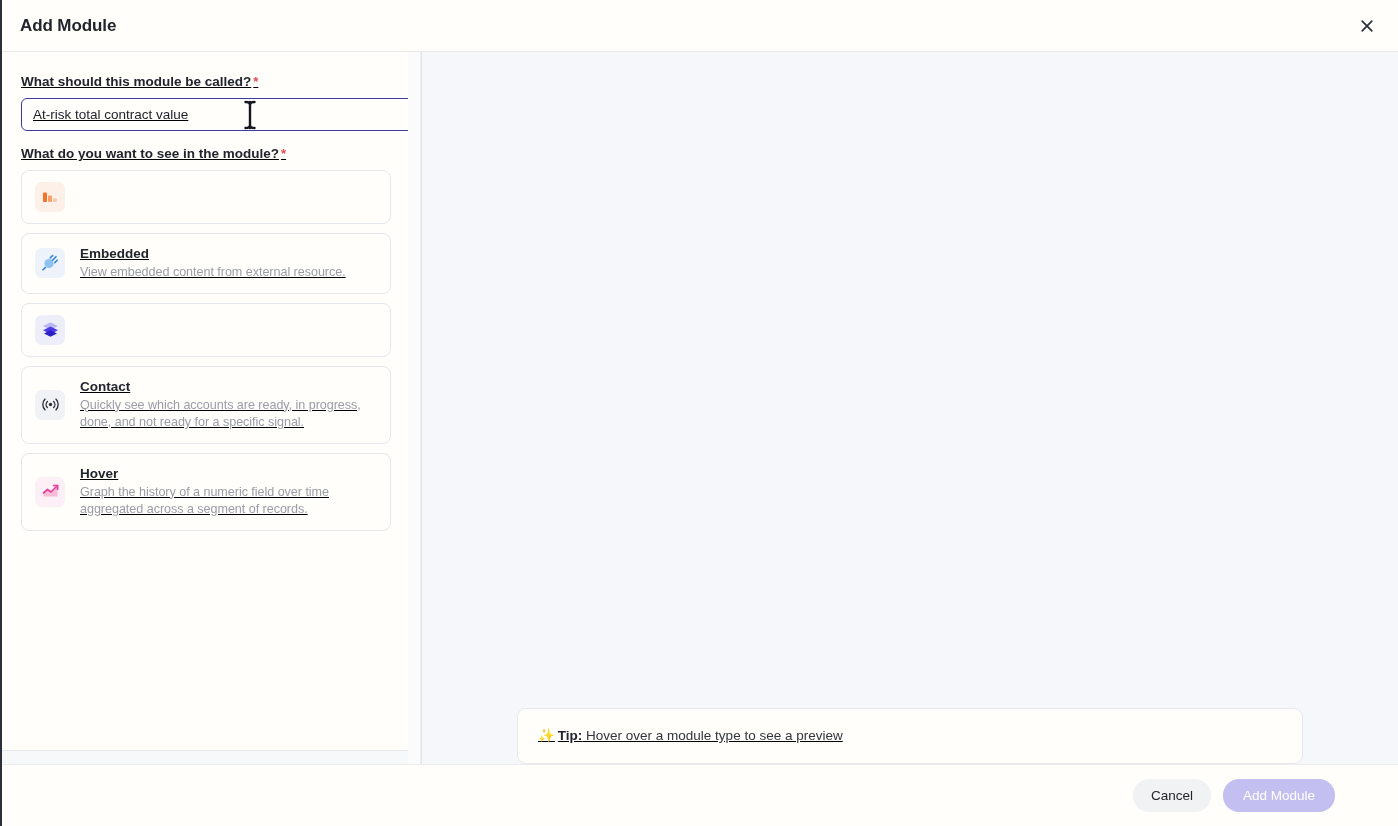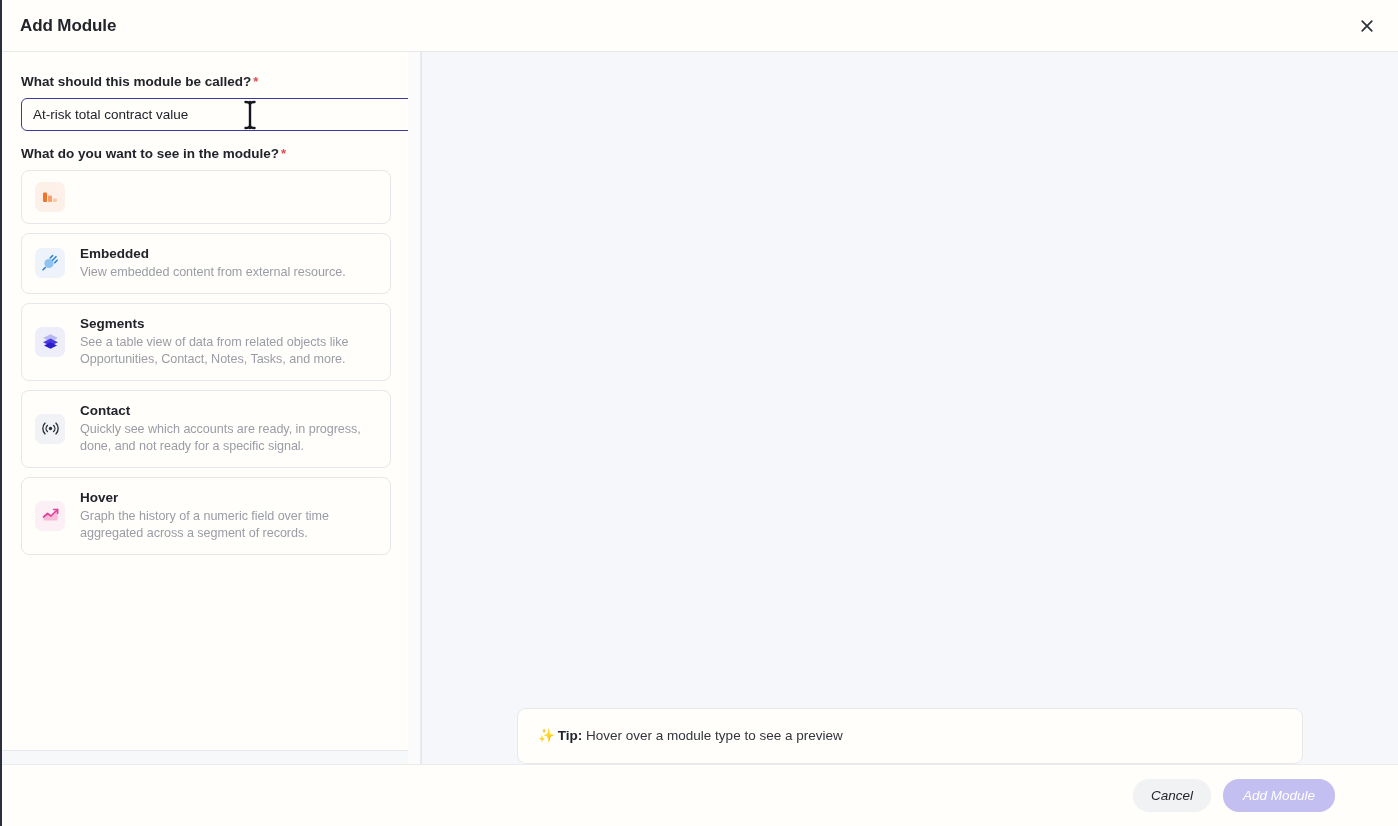--- a/index.html
+++ b/index.html
@@ -53,20 +53,21 @@
     border: none;
   }
   .close-btn svg { display: block; }
 
   
   .modal-body {
     flex: 1 1 auto;
     display: flex;
     min-height: 0;
     background: #f5f7fa;
+    text-decoration: underline;
   }
 
   
   .left-pane {
     width: 420px;
     flex: 0 0 420px;
     background: #fffefb;
     border-right: 1px solid #e4e5e7;
     position: relative;
     display: flex;
@@ -251,21 +252,20 @@
   }
   .btn {
     border: none;
     border-radius: 16px;
     font-size: 13.5px;
     font-family: "Liberation Sans", sans-serif;
     height: 33px;
     padding: 0 18px;
     cursor: pointer;
     line-height: 1;
-    font-style: italic;
   }
   .btn-cancel {
     background: #f1f2f4;
     color: #22242c;
   }
   .btn-primary {
     background: #c3bff0;
     color: #ffffff;
     cursor: default;
     padding: 0 20px;
@@ -342,26 +342,20 @@
           </div>
 
           <div class="mod-card">
             <div class="mod-icon segments">
               <svg width="19" height="19" viewBox="0 0 19 19">
                 <path d="M9.5 2.2 L17 6 L9.5 9.8 L2 6 Z" fill="#b9b9f2"></path>
                 <path d="M9.5 6.4 L17 10.2 L9.5 14 L2 10.2 Z" fill="#4a3ae0"></path>
                 <path d="M9.5 10.2 L16 13.4 L9.5 16.7 L3 13.4 Z" fill="#2a1fc9"></path>
               </svg>
             </div>
-            <div class="mod-text">
-              <div class="mod-title-row">
-                <span class="mod-title">Segments</span>
-              </div>
-              <div class="mod-desc">See a table view of data from related objects like Opportunities, Contact, Notes, Tasks, and more.</div>
-            </div>
           </div>
 
           <div class="mod-card">
             <div class="mod-icon signals">
               <svg width="19" height="19" viewBox="0 0 19 19" fill="none" stroke="#2b2f3a" stroke-width="1.35" stroke-linecap="round">
                 <circle cx="9.5" cy="9.5" r="1.7" fill="#2b2f3a" stroke="none"></circle>
                 <path d="M6.4 6.4 a4.4 4.4 0 0 0 0 6.2"></path>
                 <path d="M12.6 6.4 a4.4 4.4 0 0 1 0 6.2"></path>
                 <path d="M4.1 4.1 a7.6 7.6 0 0 0 0 10.8"></path>
                 <path d="M14.9 4.1 a7.6 7.6 0 0 1 0 10.8"></path>

